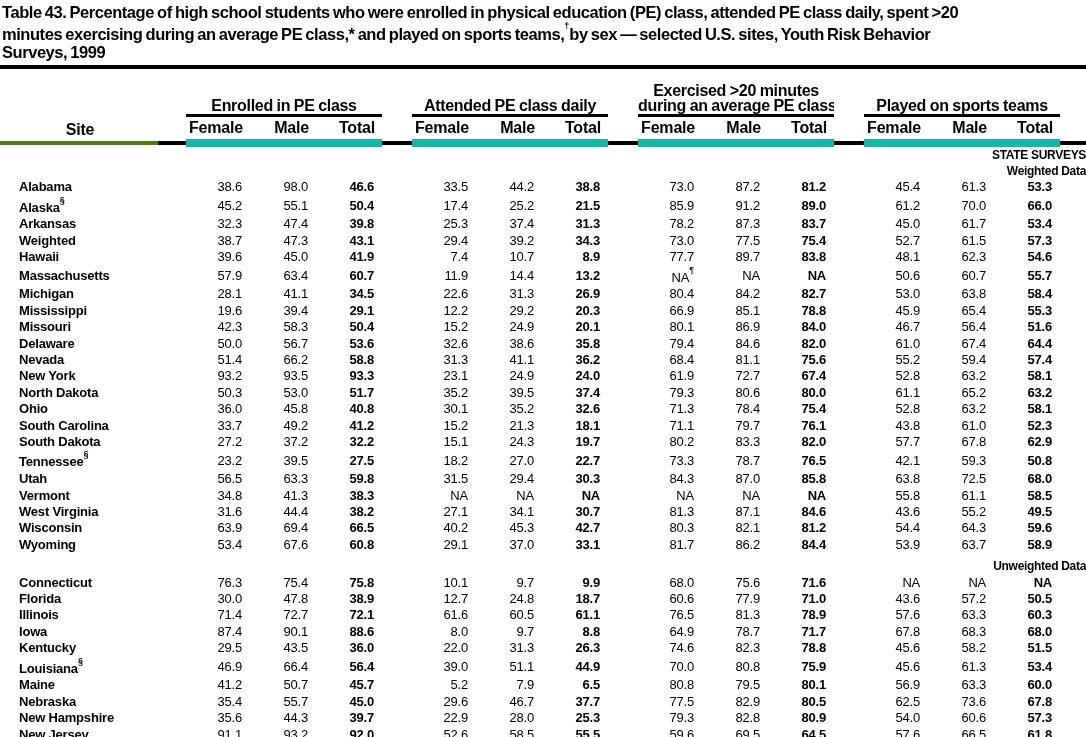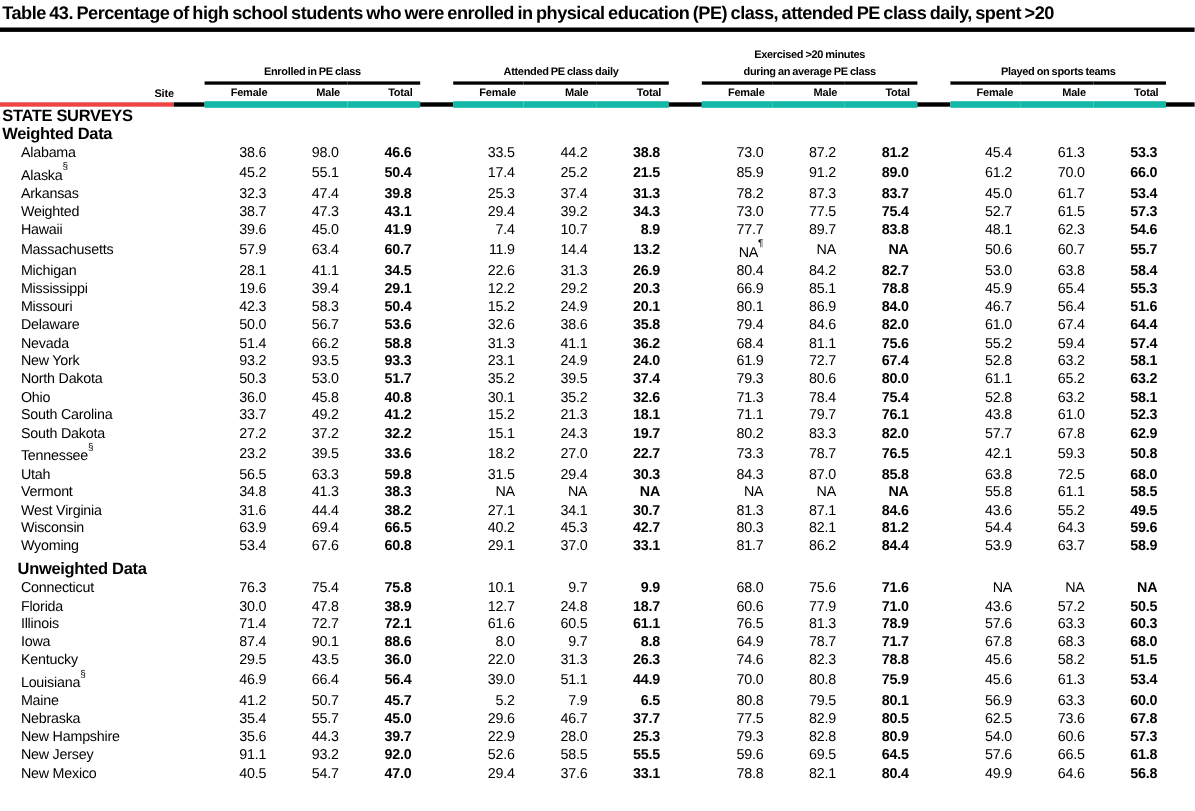--- a/index.html
+++ b/index.html
@@ -16,54 +16,56 @@
     font-weight:bold;font-size:16.5px;line-height:18px;
     letter-spacing:-0.45px;word-spacing:-1px;white-space:nowrap;
   }
   .rule{background:#000;width:1086px;}
   .rule-top{height:4px;margin-top:4px;}
 
   
   table.tbl{border-collapse:collapse;table-layout:fixed;width:1086px;}
   th,td{margin:0;padding:0;white-space:nowrap;overflow:hidden;}
 
-  thead th{font-weight:bold;font-size:10px;}
+  thead th{font-weight:bold;font-size:16px;}
   .site-th{
-    text-align:right;vertical-align:bottom;padding:0 0 2px 2px;
-    border-bottom:4px solid #ef4444;letter-spacing:-0.2px;
+    text-align:center;vertical-align:bottom;padding:0 0 2px 2px;
+    border-bottom:4px solid #4d7c0f;letter-spacing:-0.2px;
   }
   .sp-th{border-bottom:4px solid #000;}
   .group-th{
     text-align:center;vertical-align:bottom;
     border-bottom:3px solid #000;padding:14px 0 1px 0;
     letter-spacing:-0.3px;word-spacing:-0.5px;
   }
   .group-th div{line-height:15px;}
   .subh{
     text-align:right;vertical-align:bottom;padding:2px 7px 2px 0;
-    border-bottom:6px solid #14b8a6;letter-spacing:-0.2px;
+    border-bottom:8px solid #14b8a6;letter-spacing:-0.2px;
   }
 
   tbody td{font-size:13px;line-height:16.4px;letter-spacing:-0.2px;}
-  td.sec-h,td.sec-sub{font-weight:bold;font-size:15px;padding-left:2px;letter-spacing:-0.3px;}
+  td.sec-h,td.sec-sub{font-weight:bold;font-size:12px;padding-left:2px;letter-spacing:-0.3px;text-align:right;}
   td.gap{padding-top:5px;padding-left:16px;}
-  td.site{text-align:left;padding-left:19px;}
+  td.site{text-align:left;padding-left:19px;font-weight:bold;}
   td.num{text-align:right;padding-right:8px;}
   td.num.total{font-weight:bold;}
   td.sp{}
 
   .sup{font-size:9px;position:relative;top:-4px;letter-spacing:0;}
 </style>
 </head>
 <body>
 
 <div class="page">
 
   <div class="title">
     <div class="title-line">Table 43. Percentage of high school students who were enrolled in physical education (PE) class, attended PE class daily, spent &gt;20</div>
+    <div class="title-line">minutes exercising during an average PE class,* and played on sports teams,<sup class="sup">†</sup>by sex — selected U.S. sites, Youth Risk Behavior</div>
+    <div class="title-line">Surveys, 1999</div>
   </div>
 
   <div class="rule rule-top"></div>
 
   <table class="tbl">
     <colgroup>
       <col style="width:158px">
         <col style="width:28px">
       <col style="width:64px">
         <col style="width:66px">
@@ -444,21 +446,21 @@
           <td class="num">57.7</td>
           <td class="num">67.8</td>
           <td class="num total">62.9</td>
           <td class="sp"></td>
         </tr>
         <tr>
           <td class="site">Tennessee<sup class="sup">§</sup></td>
           <td class="sp"></td>
           <td class="num">23.2</td>
           <td class="num">39.5</td>
-          <td class="num total">33.6</td>
+          <td class="num total">27.5</td>
           <td class="sp"></td>
           <td class="num">18.2</td>
           <td class="num">27.0</td>
           <td class="num total">22.7</td>
           <td class="sp"></td>
           <td class="num">73.3</td>
           <td class="num">78.7</td>
           <td class="num total">76.5</td>
           <td class="sp"></td>
           <td class="num">42.1</td>

